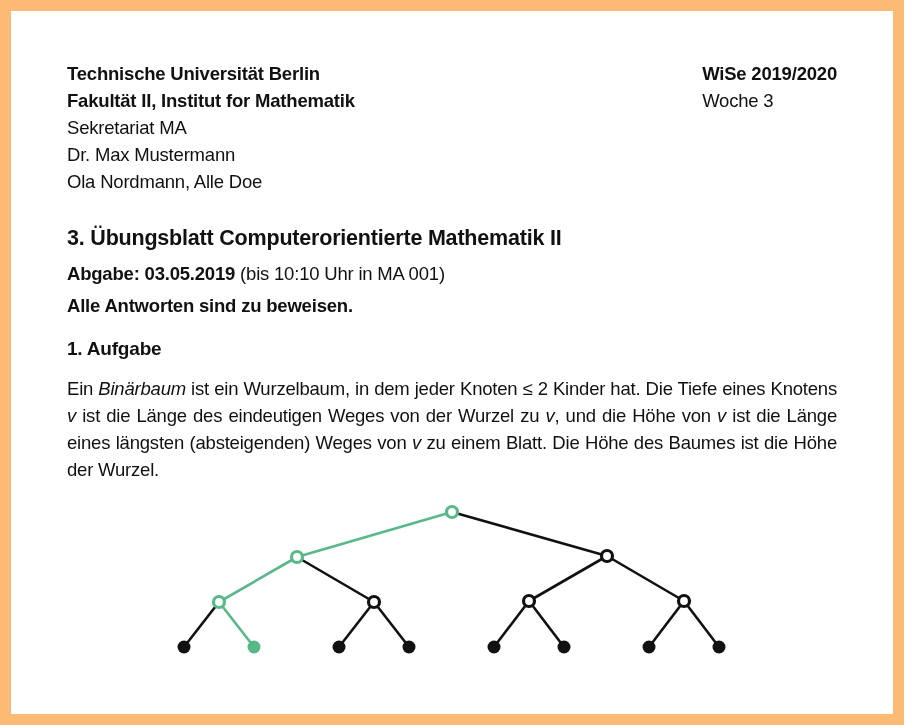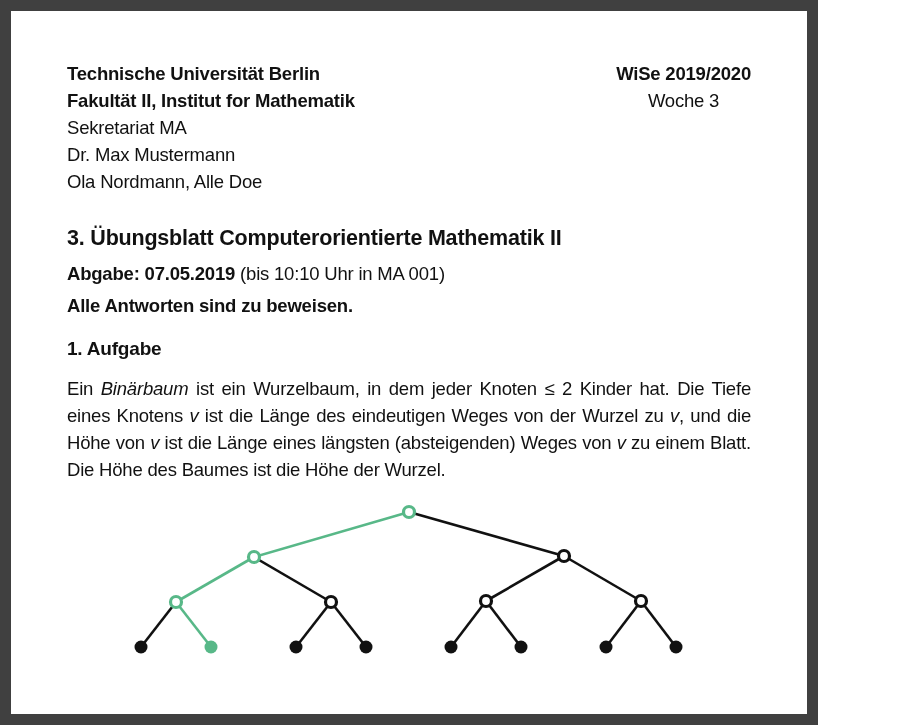--- a/index.html
+++ b/index.html
@@ -1,36 +1,36 @@
 <!DOCTYPE html>
 <html><head>
 <meta charset="utf-8">
 <style>
   * { margin: 0; padding: 0; box-sizing: border-box; }
   html, body { width: 920px; height: 725px; }
   body { font-family: "Liberation Sans", sans-serif; }
 
   .frame {
     position: relative;
-    width: 818px;
+    width: 904px;
     height: 725px;
-    background: #404040;
+    background: #fdba74;
   }
   .page {
     position: absolute;
     top: 11px; left: 11px; right: 11px; bottom: 11px;
     background: #ffffff;
     color: #111111;
     padding: 49px 56px 0 56px;
     overflow: hidden;
   }
 
   .header { display: flex; justify-content: space-between; align-items: flex-start; }
   .header-col { font-size: 18.5px; line-height: 27px; letter-spacing: -0.2px; }
-  .header-right { text-align: center; }
+  .header-right { text-align: left; }
   .hdr-bold { font-weight: bold; }
 
   .title-block { }
   .doc-title {
     margin-top: 28px;
     font-size: 21.5px;
     line-height: 30px;
     font-weight: bold;
     letter-spacing: -0.2px;
   }
@@ -90,21 +90,21 @@
       </div>
       <div class="header-col header-right">
         <div class="hdr-bold">WiSe 2019/2020</div>
         <div>Woche 3</div>
       </div>
     </div>
 
     <div class="title-block">
       <div class="doc-title">3. Übungsblatt Computerorientierte Mathematik II</div>
       <div class="deadline">
-        <span class="bold-part">Abgabe: 07.05.2019</span><span> (bis 10:10 Uhr in MA 001)</span>
+        <span class="bold-part">Abgabe: 03.05.2019</span><span> (bis 10:10 Uhr in MA 001)</span>
       </div>
       <div class="note">Alle Antworten sind zu beweisen.</div>
     </div>
 
     <div class="task-row">
       <span class="task-heading">1. Aufgabe</span>
     </div>
 
     <p class="task-paragraph"><span>Ein </span><em>Binärbaum</em><span> ist ein Wurzelbaum, in dem jeder Knoten ≤ 2 Kinder hat. Die Tiefe eines Knotens </span><em>v</em><span> ist die Länge des eindeutigen Weges von der Wurzel zu </span><em>v</em><span>, und die Höhe von </span><em>v</em><span> ist die Länge eines längsten (absteigenden) Weges von </span><em>v</em><span> zu einem Blatt. Die Höhe des Baumes ist die Höhe der Wurzel.</span></p>
 

